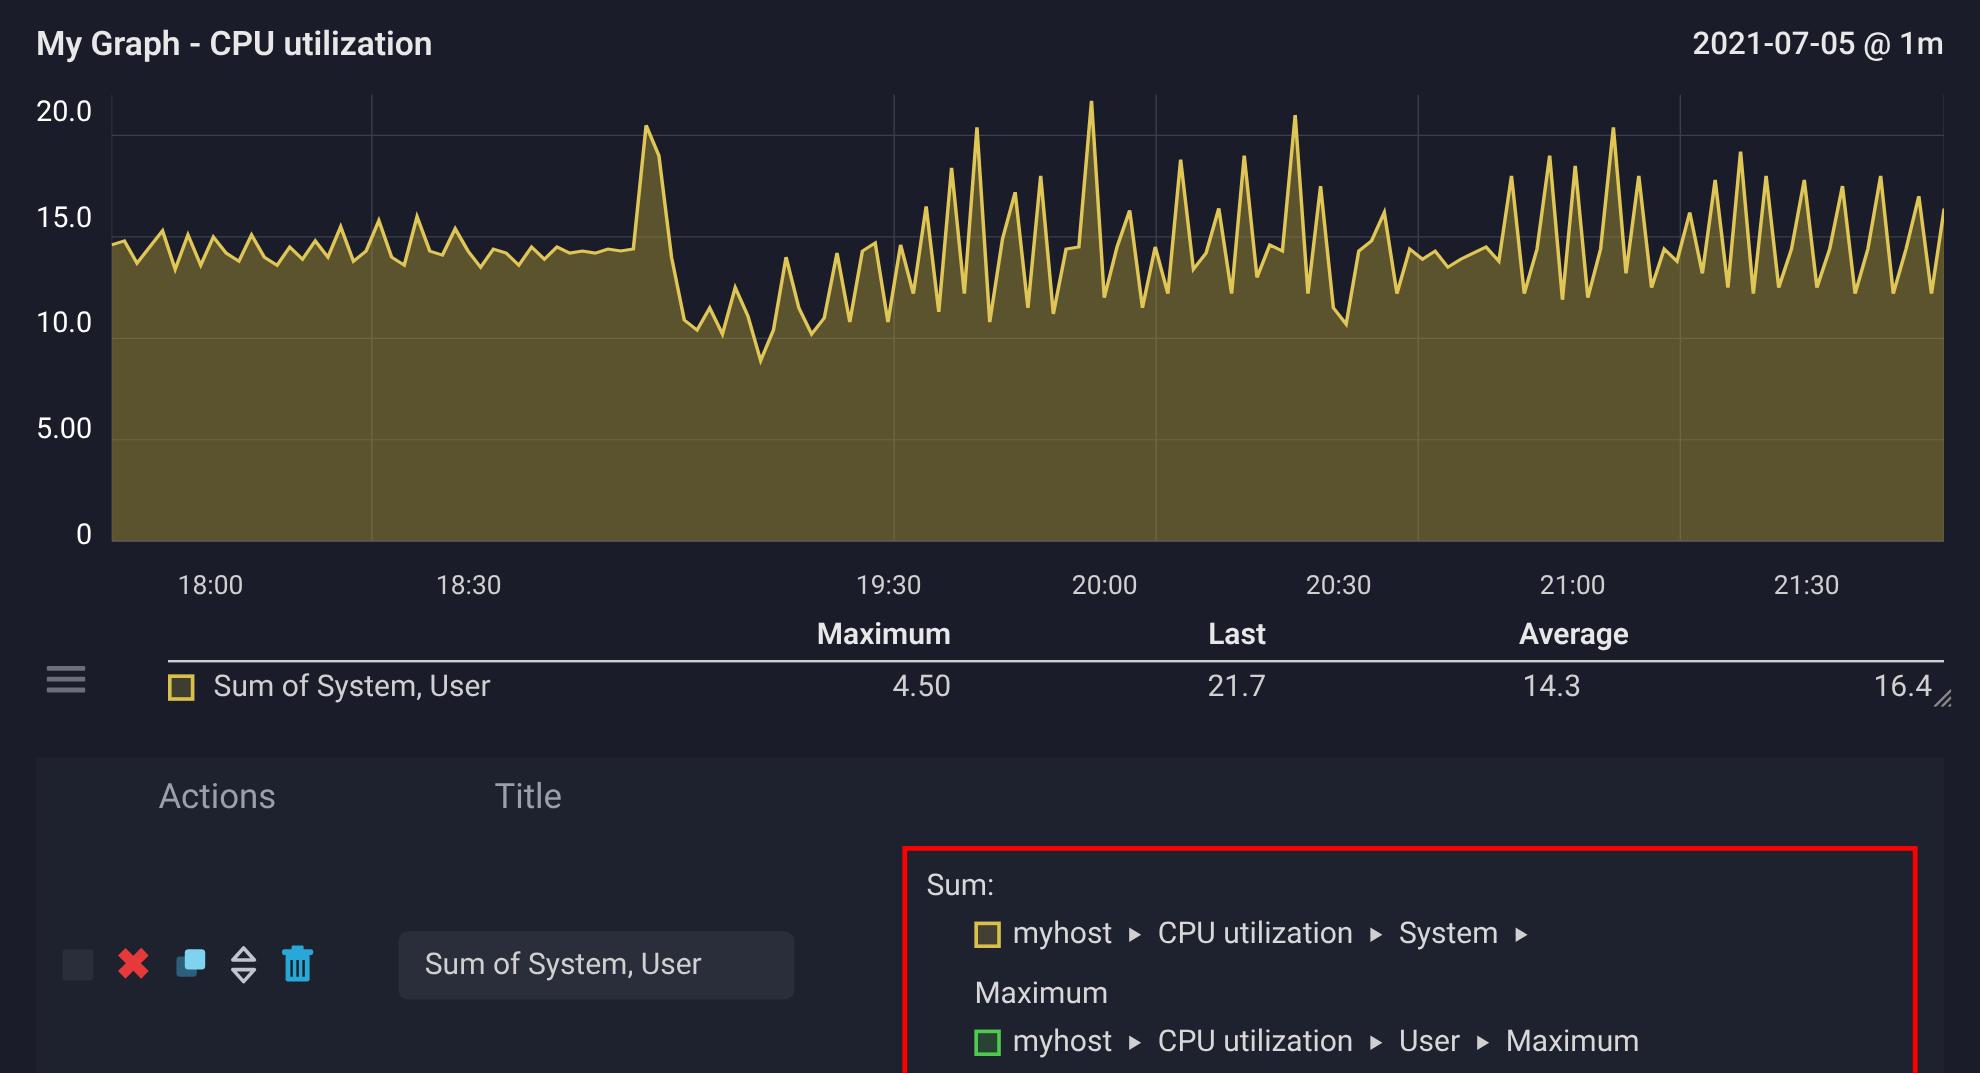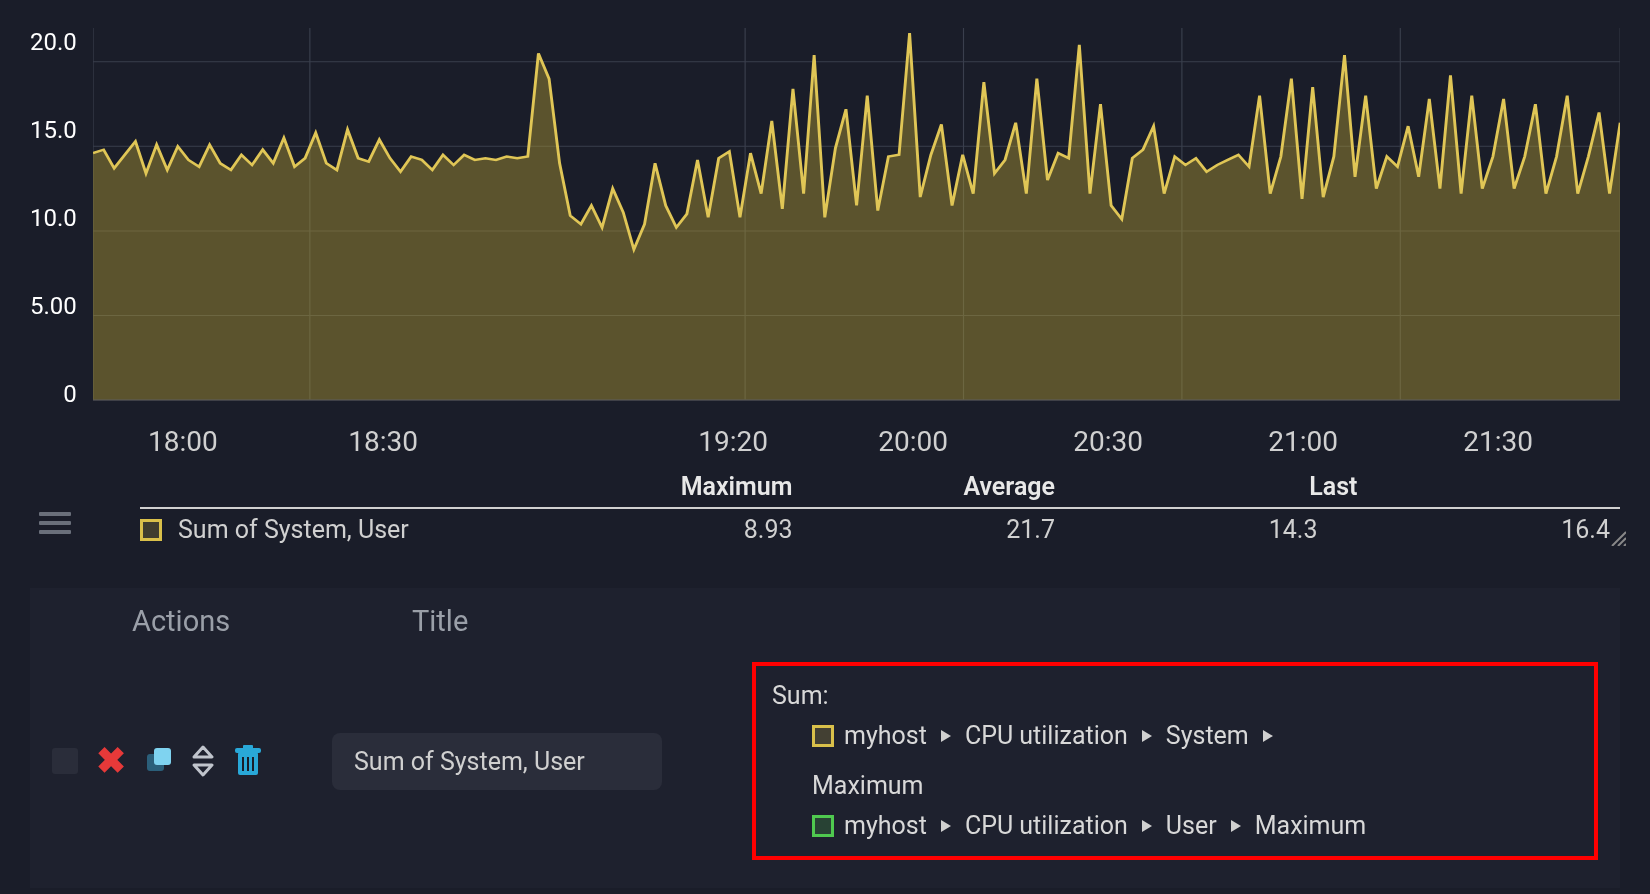--- a/index.html
+++ b/index.html
@@ -44,21 +44,21 @@
       color: #ffffff;
     }
     .y-label { text-align: right; }
     .chart-svg {
       flex: 1;
       height: 395px;
     }
     .x-axis {
       display: flex;
       margin-left: 118px;
-      font-size: 28px;
+      font-size: 22px;
       color: #d0d0d0;
       margin-bottom: 8px;
     }
     .x-label { text-align: right; }
     .stats-row {
       display: flex;
       align-items: center;
     }
     .hamburger {
       width: 50px;
@@ -168,20 +168,24 @@
       border-bottom: 6px solid transparent;
       border-left: 10px solid #d0d0d0;
       margin: 0 4px;
     }
     .grip { position:absolute; right:-6px; bottom:-2px; }
   </style>
 </head>
 <body>
 
 <div class="container">
+  <div class="header">
+    <div class="title">My Graph - CPU utilization</div>
+    <div class="timestamp">2021-07-05 @ 1m</div>
+  </div>
 
   <div class="chart-area">
     <div class="y-axis">
       <span class="y-label">20.0</span>
       <span class="y-label">15.0</span>
       <span class="y-label">10.0</span>
       <span class="y-label">5.00</span>
       <span class="y-label">0</span>
     </div>
     <svg class="chart-svg" id="chart" viewBox="0 0 1320 395" preserveAspectRatio="none">
@@ -199,46 +203,46 @@
         <line x1="1320" x2="1320" y1="8" y2="380" stroke="#3a3f4d" stroke-width="1"></line>
         <path d="M 0 380 L 0.0 133.1 L 9.2 129.7 L 18.3 148.3 L 27.5 134.8 L 36.7 121.3 L 45.8 153.4 L 55.0 124.7 L 64.2 150.0 L 73.3 126.4 L 82.5 139.9 L 91.7 146.7 L 100.8 124.7 L 110.0 143.3 L 119.2 150.0 L 128.3 134.8 L 137.5 145.0 L 146.7 129.7 L 155.8 143.3 L 165.0 117.9 L 174.2 146.7 L 183.3 138.2 L 192.5 112.8 L 201.7 143.3 L 210.8 150.0 L 220.0 109.5 L 229.2 138.2 L 238.3 141.6 L 247.5 119.6 L 256.7 138.2 L 265.8 151.7 L 275.0 136.5 L 284.2 139.9 L 293.3 150.0 L 302.5 134.8 L 311.7 145.0 L 320.8 134.8 L 330.0 139.9 L 339.2 138.2 L 348.3 139.9 L 357.5 136.5 L 366.7 138.2 L 375.8 136.5 L 385.0 33.4 L 394.2 58.7 L 403.3 143.3 L 412.5 195.7 L 421.7 204.1 L 430.8 185.5 L 440.0 207.5 L 449.2 168.6 L 458.3 192.3 L 467.5 229.5 L 476.7 204.1 L 485.8 143.3 L 495.0 185.5 L 504.2 207.5 L 513.3 194.0 L 522.5 139.9 L 531.7 197.4 L 540.8 138.2 L 550.0 131.4 L 559.2 197.4 L 568.3 133.1 L 577.5 173.7 L 586.7 101.0 L 595.8 188.9 L 605.0 68.9 L 614.2 173.7 L 623.3 35.1 L 632.5 197.4 L 641.7 128.1 L 650.8 89.2 L 660.0 185.5 L 669.2 75.6 L 678.3 190.6 L 687.5 136.5 L 696.7 134.8 L 705.8 13.1 L 715.0 177.1 L 724.2 134.8 L 733.3 104.4 L 742.5 185.5 L 751.7 134.8 L 760.8 173.7 L 770.0 62.1 L 779.2 153.4 L 788.3 139.9 L 797.5 102.7 L 806.7 173.7 L 815.8 58.7 L 825.0 160.2 L 834.2 133.1 L 843.3 138.2 L 852.5 24.9 L 861.7 173.7 L 870.8 84.1 L 880.0 185.5 L 889.2 199.1 L 898.3 138.2 L 907.5 129.7 L 916.7 106.1 L 925.8 173.7 L 935.0 136.5 L 944.2 145.0 L 953.3 138.2 L 962.5 151.7 L 971.7 145.0 L 980.8 139.9 L 990.0 134.8 L 999.2 146.7 L 1008.3 75.6 L 1017.5 173.7 L 1026.7 136.5 L 1035.8 58.7 L 1045.0 178.8 L 1054.2 67.2 L 1063.3 177.1 L 1072.5 136.5 L 1081.7 35.1 L 1090.8 156.8 L 1100.0 75.6 L 1109.2 168.6 L 1118.3 136.5 L 1127.5 146.7 L 1136.7 106.1 L 1145.8 156.8 L 1155.0 79.0 L 1164.2 168.6 L 1173.3 55.3 L 1182.5 173.7 L 1191.7 75.6 L 1200.8 168.6 L 1210.0 136.5 L 1219.2 79.0 L 1228.3 168.6 L 1237.5 136.5 L 1246.7 84.1 L 1255.8 173.7 L 1265.0 136.5 L 1274.2 75.6 L 1283.3 173.7 L 1292.5 136.5 L 1301.7 92.5 L 1310.8 173.7 L 1320.0 102.7 L 1320 380 Z" fill="rgba(170,150,50,0.45)"></path>
         <path d="M 0.0 133.1 L 9.2 129.7 L 18.3 148.3 L 27.5 134.8 L 36.7 121.3 L 45.8 153.4 L 55.0 124.7 L 64.2 150.0 L 73.3 126.4 L 82.5 139.9 L 91.7 146.7 L 100.8 124.7 L 110.0 143.3 L 119.2 150.0 L 128.3 134.8 L 137.5 145.0 L 146.7 129.7 L 155.8 143.3 L 165.0 117.9 L 174.2 146.7 L 183.3 138.2 L 192.5 112.8 L 201.7 143.3 L 210.8 150.0 L 220.0 109.5 L 229.2 138.2 L 238.3 141.6 L 247.5 119.6 L 256.7 138.2 L 265.8 151.7 L 275.0 136.5 L 284.2 139.9 L 293.3 150.0 L 302.5 134.8 L 311.7 145.0 L 320.8 134.8 L 330.0 139.9 L 339.2 138.2 L 348.3 139.9 L 357.5 136.5 L 366.7 138.2 L 375.8 136.5 L 385.0 33.4 L 394.2 58.7 L 403.3 143.3 L 412.5 195.7 L 421.7 204.1 L 430.8 185.5 L 440.0 207.5 L 449.2 168.6 L 458.3 192.3 L 467.5 229.5 L 476.7 204.1 L 485.8 143.3 L 495.0 185.5 L 504.2 207.5 L 513.3 194.0 L 522.5 139.9 L 531.7 197.4 L 540.8 138.2 L 550.0 131.4 L 559.2 197.4 L 568.3 133.1 L 577.5 173.7 L 586.7 101.0 L 595.8 188.9 L 605.0 68.9 L 614.2 173.7 L 623.3 35.1 L 632.5 197.4 L 641.7 128.1 L 650.8 89.2 L 660.0 185.5 L 669.2 75.6 L 678.3 190.6 L 687.5 136.5 L 696.7 134.8 L 705.8 13.1 L 715.0 177.1 L 724.2 134.8 L 733.3 104.4 L 742.5 185.5 L 751.7 134.8 L 760.8 173.7 L 770.0 62.1 L 779.2 153.4 L 788.3 139.9 L 797.5 102.7 L 806.7 173.7 L 815.8 58.7 L 825.0 160.2 L 834.2 133.1 L 843.3 138.2 L 852.5 24.9 L 861.7 173.7 L 870.8 84.1 L 880.0 185.5 L 889.2 199.1 L 898.3 138.2 L 907.5 129.7 L 916.7 106.1 L 925.8 173.7 L 935.0 136.5 L 944.2 145.0 L 953.3 138.2 L 962.5 151.7 L 971.7 145.0 L 980.8 139.9 L 990.0 134.8 L 999.2 146.7 L 1008.3 75.6 L 1017.5 173.7 L 1026.7 136.5 L 1035.8 58.7 L 1045.0 178.8 L 1054.2 67.2 L 1063.3 177.1 L 1072.5 136.5 L 1081.7 35.1 L 1090.8 156.8 L 1100.0 75.6 L 1109.2 168.6 L 1118.3 136.5 L 1127.5 146.7 L 1136.7 106.1 L 1145.8 156.8 L 1155.0 79.0 L 1164.2 168.6 L 1173.3 55.3 L 1182.5 173.7 L 1191.7 75.6 L 1200.8 168.6 L 1210.0 136.5 L 1219.2 79.0 L 1228.3 168.6 L 1237.5 136.5 L 1246.7 84.1 L 1255.8 173.7 L 1265.0 136.5 L 1274.2 75.6 L 1283.3 173.7 L 1292.5 136.5 L 1301.7 92.5 L 1310.8 173.7 L 1320.0 102.7 " fill="none" stroke="#e0c656" stroke-width="2.5"></path>
         <line x1="0" x2="1320" y1="380" y2="380" stroke="#555" stroke-width="1"></line>
       </svg>
   </div>
 
   <div class="x-axis">
     <span class="x-label" style="width:70px;text-align:left">18:00</span>
     <span class="x-label" style="width:200px">18:30</span>
-    <span class="x-label" style="width:350px;text-align:right">19:20</span>
+    <span class="x-label" style="width:350px;text-align:right">19:30</span>
     <span class="x-label" style="width:180px;text-align:right">20:00</span>
     <span class="x-label" style="width:195px;text-align:right">20:30</span>
     <span class="x-label" style="width:195px;text-align:right">21:00</span>
     <span class="x-label" style="width:195px;text-align:right">21:30</span>
   </div>
 
   <div class="stats-row">
     <div class="hamburger">
       <span></span>
         <span></span>
         <span></span>
     </div>
     <div class="stats-table">
       <div class="stats-header">
         <div class="col"></div>
         <div class="col">Maximum</div>
+        <div class="col">Last</div>
         <div class="col">Average</div>
-        <div class="col">Last</div>
       </div>
       <div class="stats-body">
         <div class="col">
           <span class="swatch yellow"></span>
           <span>Sum of System, User</span>
         </div>
-        <div class="col">8.93</div>
+        <div class="col">4.50</div>
         <div class="col">21.7</div>
         <div class="col">14.3</div>
         <div class="col">
           <span>16.4</span>
           <svg class="grip" width="18" height="18" viewBox="0 0 18 18">
             <line x1="4" y1="18" x2="18" y2="4" stroke="#888" stroke-width="2"></line>
             <line x1="10" y1="18" x2="18" y2="10" stroke="#888" stroke-width="2"></line>
             <line x1="16" y1="18" x2="18" y2="16" stroke="#888" stroke-width="2"></line>
           </svg>
         </div>

